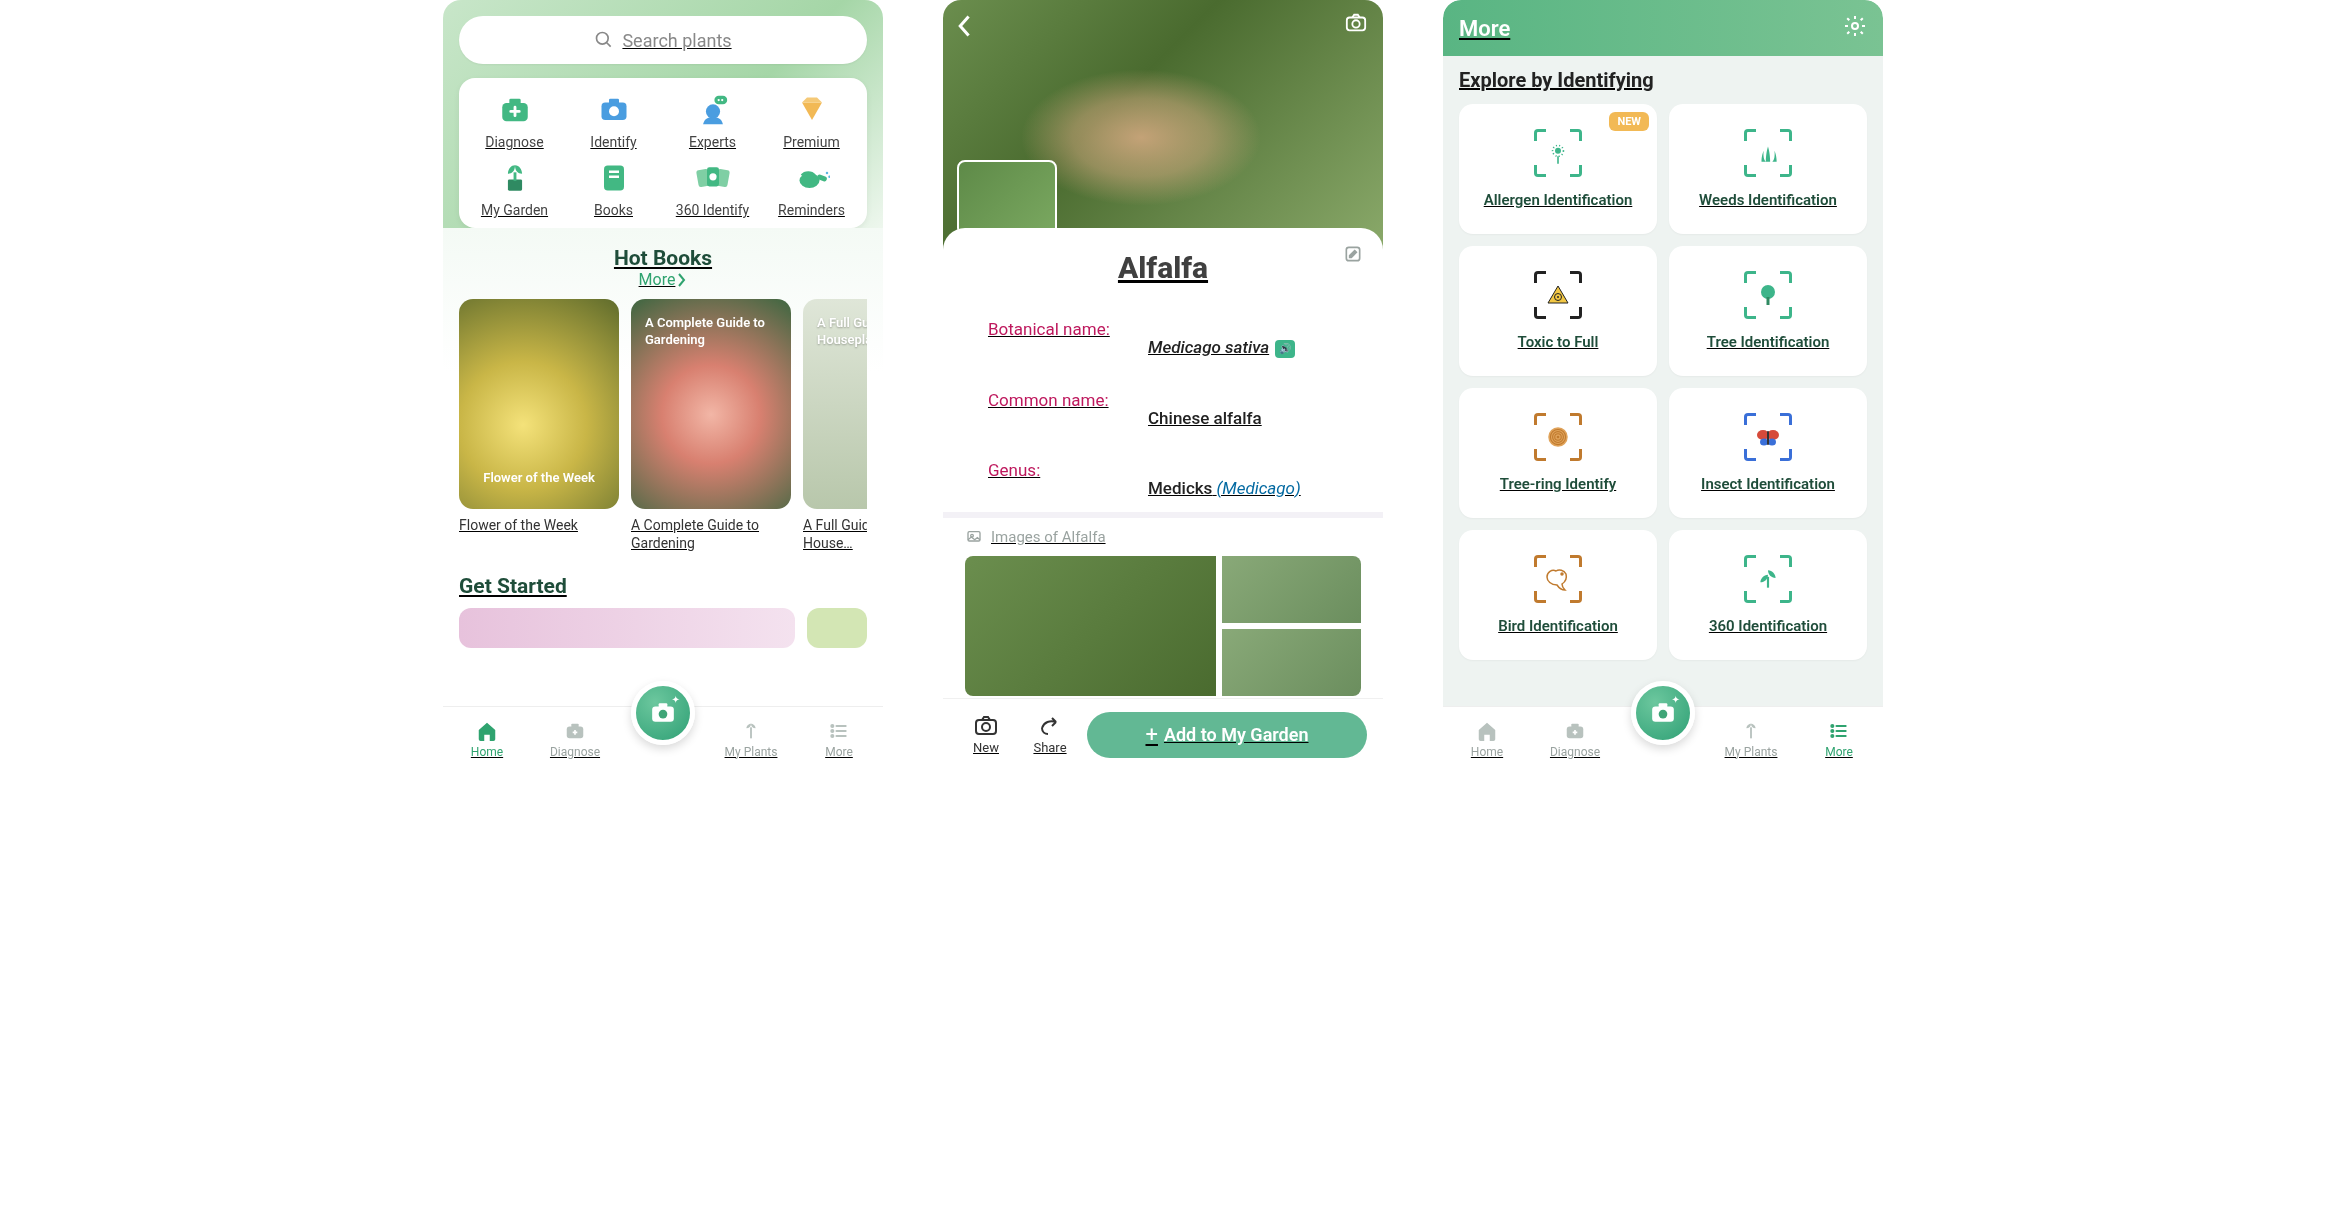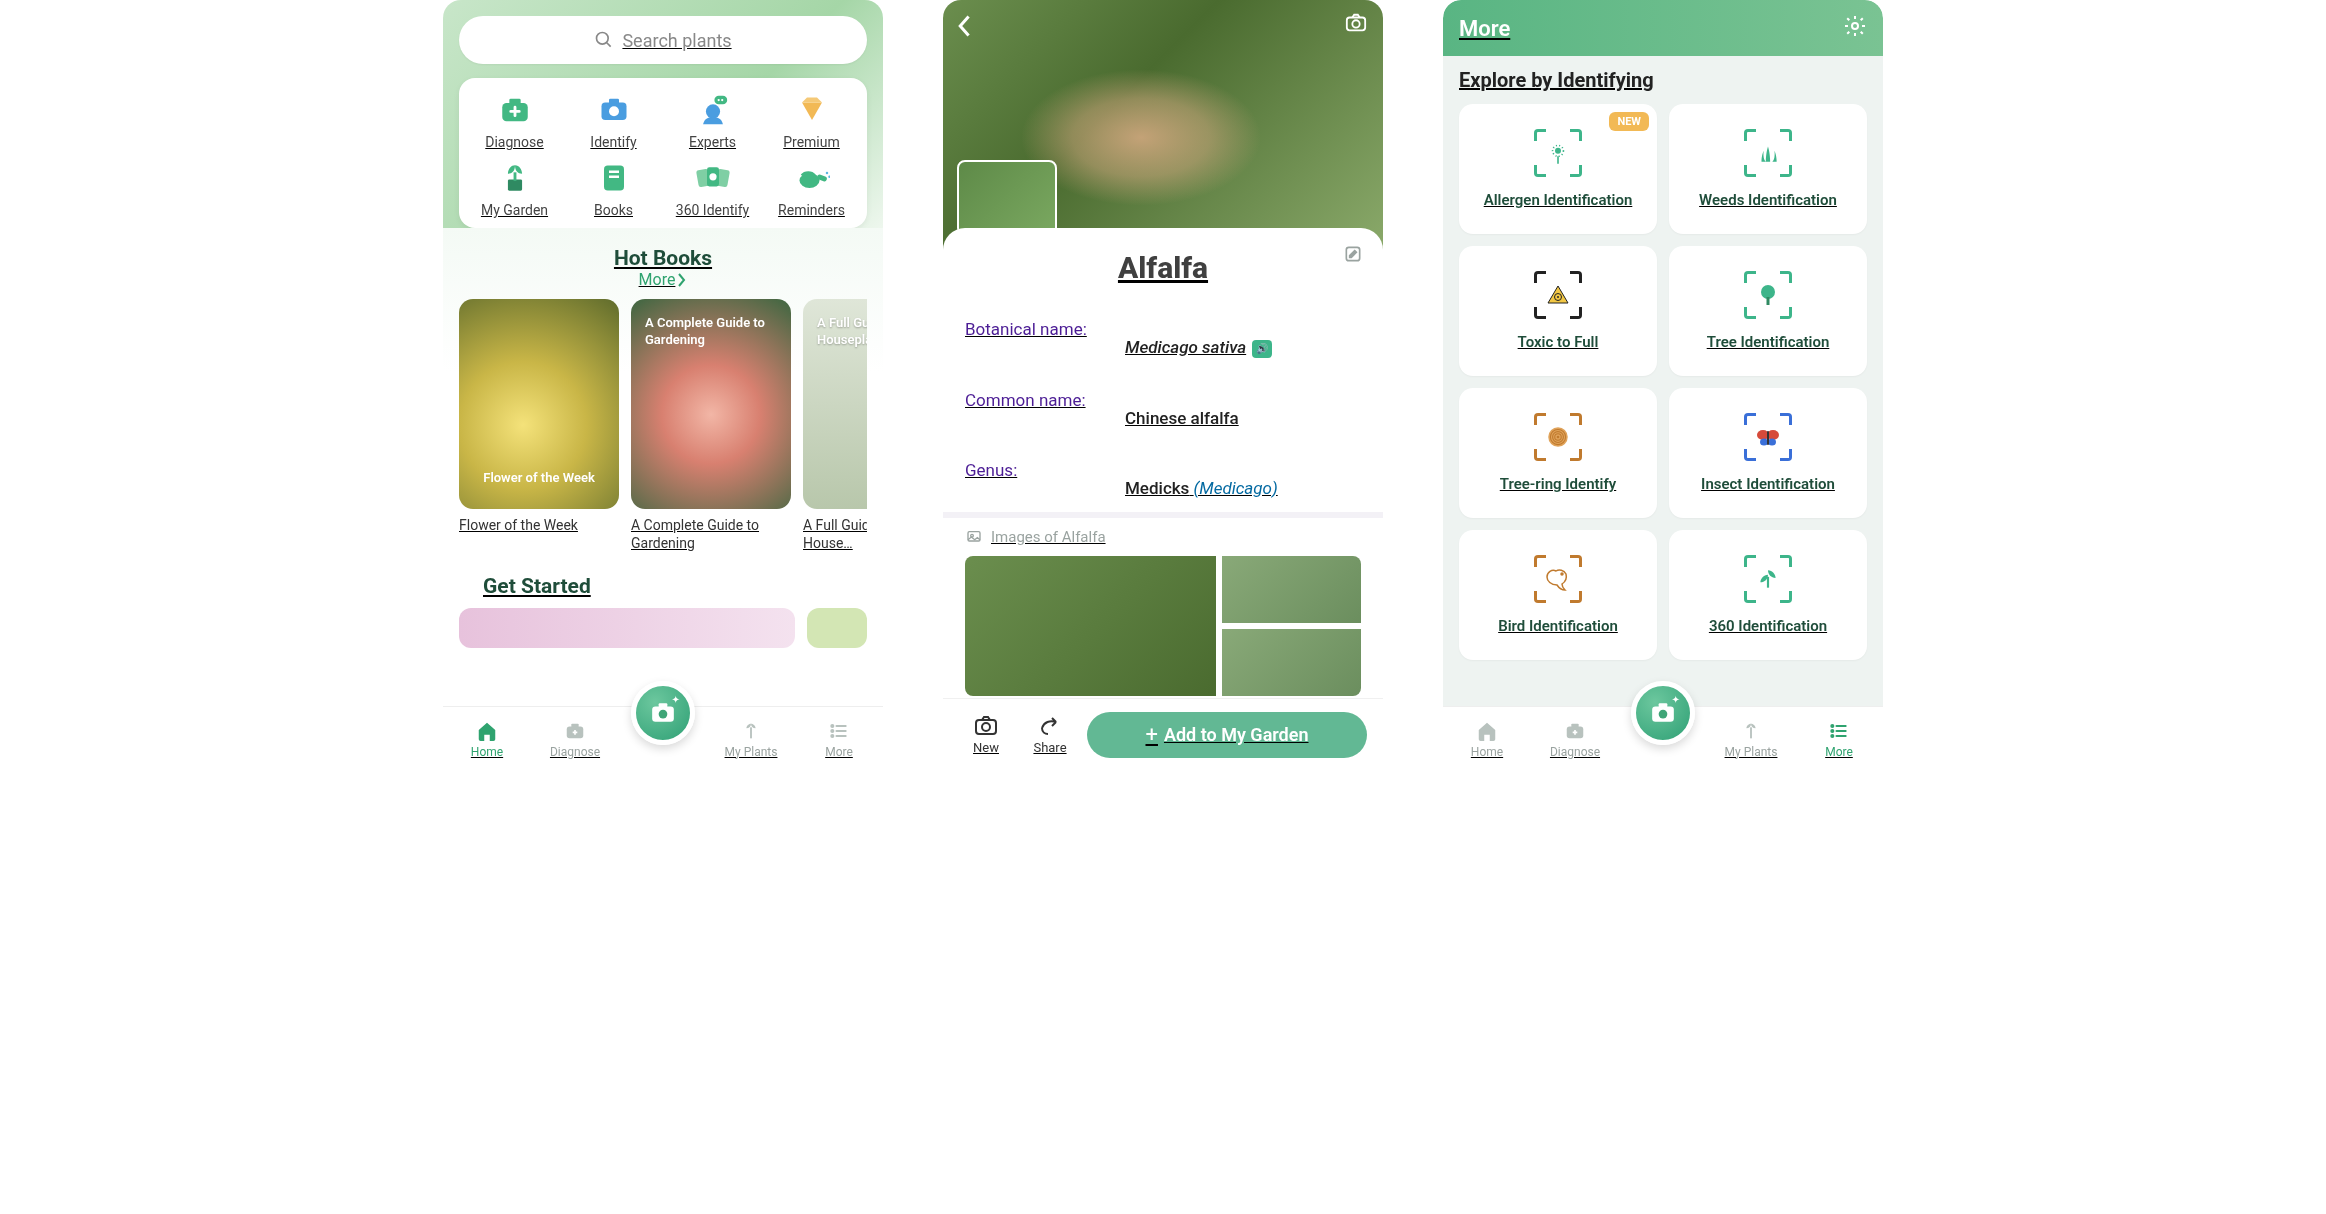--- a/index.html
+++ b/index.html
@@ -24,21 +24,21 @@
   .book-cover { width: 160px; height: 210px; border-radius: 14px; background: #8bc34a; position: relative; color: #fff; font-size: 13px; padding: 16px 12px; overflow: hidden; }
   .book-cover.b1 { background: radial-gradient(circle at 40% 60%, #f4e27a 0%, #c9b647 40%, #5e6b2c 100%); }
   .book-cover.b2 { background: radial-gradient(circle at 50% 55%, #f2b6a6 0%, #d88070 35%, #3c6640 100%); }
   .book-cover.b3 { background: linear-gradient(#dfe6d8,#b8c7ab); }
   .book-cover .overlay-text { position: absolute; }
   .book-cover.b1 .overlay-text { bottom: 24px; left: 0; right:0; text-align:center; font-size:13px; font-weight:600;}
   .book-cover.b2 .overlay-text { top: 16px; left: 14px; right: 14px; font-size:13px; font-weight:600; line-height:1.3;}
   .book-cover.b3 .overlay-text { top: 16px; left: 14px; right: 4px; font-size:13px; font-weight:600; line-height:1.3; color:#fff; text-shadow:0 1px 2px rgba(0,0,0,.3);}
   .book-caption { font-size: 14px; color: #333; margin-top: 8px; line-height: 1.25; }
   .get-started { margin-top: 22px; }
-  .get-started h2 { font-size: 21px; font-weight: 700; color: #1f4d3a; margin-bottom: 10px; margin-left: 24px; }
+  .get-started h2 { font-size: 21px; font-weight: 700; color: #1f4d3a; margin-bottom: 10px; }
   .gs-row { display: flex; gap: 12px; }
   .gs-card { flex: 1; height: 40px; border-radius: 12px; }
   .gs-card.a { background: linear-gradient(90deg,#e7c2dc,#f4e2ef); }
   .gs-card.b { background: #d3e6b4; width:60px; flex:0 0 60px;}
   
   .tabbar { height: 64px; background: #fff; border-top: 1px solid #eee; display: flex; align-items: center; justify-content: space-around; position: relative; }
   .tab-item { display: flex; flex-direction: column; align-items: center; font-size: 12px; color: #9aa3a0; gap: 2px; width: 72px; }
   .tab-item.active { color: #2fa36f; }
   .tab-icon { width: 26px; height: 24px; display:flex; align-items:center; justify-content:center;}
   .cam-fab { position: absolute; left: 50%; top: -26px; transform: translateX(-50%); width: 64px; height: 64px; border-radius: 50%; background: radial-gradient(circle at 35% 30%, #6cc79e, #2fa075); border: 5px solid #fff; display: flex; align-items: center; justify-content: center; box-shadow: 0 4px 10px rgba(0,0,0,0.15); }
@@ -46,21 +46,21 @@
   
   .s2-hero { height: 250px; background: linear-gradient(135deg, #6b8e4e, #4a6b2f 40%, #8aa96a); position: relative; }
   .s2-hero .hand { position:absolute; inset:0; background: radial-gradient(ellipse at 45% 55%, rgba(215,170,130,0.85) 0%, rgba(215,170,130,0.5) 20%, transparent 35%); }
   .s2-back { position: absolute; top: 14px; left: 14px; color: #fff; }
   .s2-cam { position: absolute; top: 12px; right: 14px; color: #fff; }
   .s2-thumb { position: absolute; bottom: 14px; left: 14px; width: 100px; height: 76px; border: 2px solid #fff; border-radius: 8px; background: linear-gradient(135deg,#5e8a48,#7aa860); }
   .s2-sheet { background: #fff; border-radius: 22px 22px 0 0; margin-top: -22px; padding: 18px 22px 0 22px; position: relative; flex: 1; overflow: hidden; }
   .s2-edit { position: absolute; top: 16px; right: 20px; color: #9aa3a0; }
   .s2-title { text-align: center; font-size: 30px; font-weight: 800; color: #404040; margin: 4px 0 16px 0; }
   .kv { display: flex; font-size: 17px; margin-bottom: 14px; align-items: center; }
-  .kv .k { width: 160px; color: #4c1d95; }
+  .kv .k { width: 160px; color: #be185d; margin-left: 23px; }
   .kv .v { color: #222; font-weight: 500; margin-top: 36px; }
   .kv .v em { font-style: italic; }
   .kv .v .sub { font-style: italic; color: #0369a1; font-weight: 400; }
   .audio-badge { display:inline-flex; width:20px; height:18px; background:#3db58a; border-radius:4px; margin-left:6px; align-items:center; justify-content:center; color:#fff; font-size:10px; vertical-align:middle;}
   .s2-divider { height: 6px; background: #f3f1f6; margin: 10px -22px; }
   .s2-images-head { display: flex; align-items: center; gap: 8px; color: #9aa3a0; font-size: 15px; margin: 4px 0 10px 0; }
   .s2-img-row { display: flex; gap: 6px; height: 140px; overflow:hidden; border-radius:8px;}
   .s2-img-main { flex: 1.8; background: linear-gradient(135deg,#6b8e4e,#4a6b2f); }
   .s2-img-side { flex: 1; display:flex; flex-direction:column; gap:6px; }
   .s2-img-side div { flex:1; background: linear-gradient(135deg,#89a978,#6b8e5e); }

